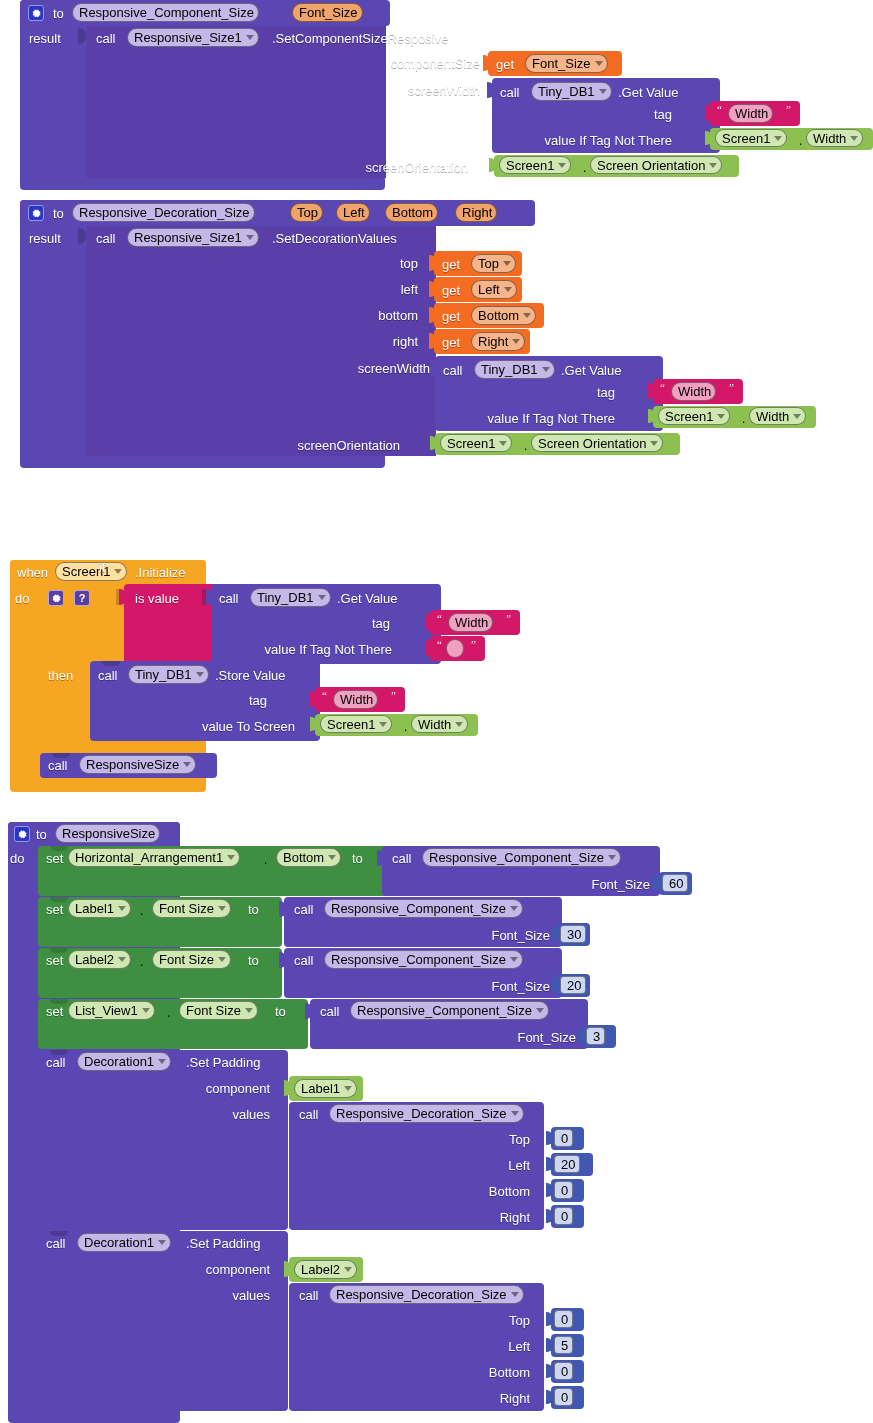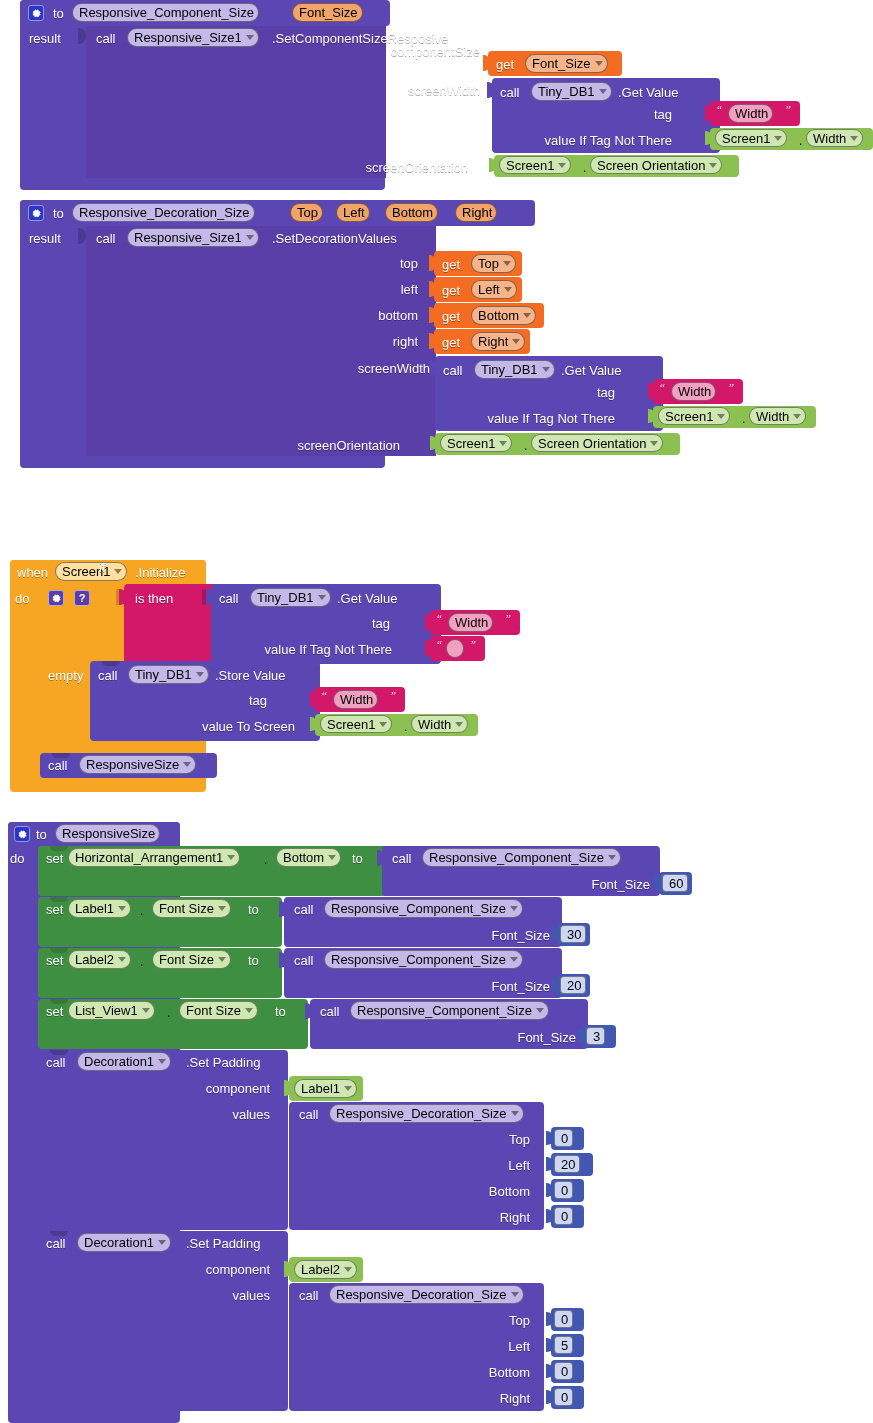--- a/index.html
+++ b/index.html
@@ -145,21 +145,21 @@
     <div class="lbl" style="left:29px; top:31px;">result</div>
     <div class="sock" style="left:78px; top:28px;"></div>
 
     <div class="lbl" style="left:96px; top:31px;">call</div>
     <div class="field f-lav" style="left:127px; top:28px;">
       <span>Responsive_Size1</span>
         <i class="caret"></i>
     </div>
     <div class="lbl" style="left:272px; top:31px;">.SetComponentSizeResposive</div>
 
-    <div class="lbl r" style="left:330px; top:44px; width:150px;">componentSize</div>
+    <div class="lbl r" style="left:330px; top:56px; width:150px;">componentSize</div>
     <div class="body" style="left:488px; top:51px; width:134px; height:25px; background:#f36c21; border-radius:4px;"></div>
     <div class="plug" style="left:483px; top:55px; background:#f36c21;"></div>
     <div class="lbl" style="left:496px; top:57px;">get</div>
     <div class="field f-getor" style="left:525px; top:54px;">
       <span>Font_Size</span>
         <i class="caret"></i>
     </div>
 
     <div class="lbl r" style="left:330px; top:83px; width:150px;">screenWidth</div>
     <div class="body purple" style="left:492px; top:78px; width:228px; height:75px;"></div>
@@ -349,21 +349,21 @@
         <path fill="#ffffff" d="M8 5.2a2.8 2.8 0 100 5.6 2.8 2.8 0 000-5.6zm0 4.2a1.4 1.4 0 110-2.8 1.4 1.4 0 010 2.8z"></path>
         <path fill="#ffffff" d="M14 9.1l-1.2-.5a4.9 4.9 0 000-1.2l1.2-.5-.9-2.2-1.2.5a4.9 4.9 0 00-.9-.9l.5-1.2L9.3 2l-.5 1.2a4.9 4.9 0 00-1.2 0L7.1 2 4.9 2.9l.5 1.2a4.9 4.9 0 00-.9.9l-1.2-.5L2.4 6.7l1.2.5a4.9 4.9 0 000 1.2l-1.2.5.9 2.2 1.2-.5c.27.35.57.65.9.9l-.5 1.2 2.2.9.5-1.2c.4.05.8.05 1.2 0l.5 1.2 2.2-.9-.5-1.2c.33-.25.63-.55.9-.9l1.2.5.9-2.2z"></path>
       </svg>
     </div>
     <div class="icn icn-purple" style="left:74px; top:590px;">?</div>
     <div class="lbl" style="left:99px; top:560px;">if</div>
     <div class="sock" style="left:116px; top:589px;"></div>
 
     <div class="body magenta" style="left:124px; top:584px; width:98px; height:80px;"></div>
     <div class="plug" style="left:119px; top:589px; background:#d3186a;"></div>
-    <div class="lbl" style="left:135px; top:591px;">is then</div>
+    <div class="lbl" style="left:135px; top:591px;">is value</div>
     <div class="sock" style="left:202px; top:589px;"></div>
 
     <div class="body purple" style="left:211px; top:584px; width:230px; height:80px;"></div>
     <div class="plug" style="left:206px; top:589px; background:#5b47b3;"></div>
     <div class="lbl" style="left:219px; top:591px;">call</div>
     <div class="field f-lav" style="left:250px; top:588px;">
       <span>Tiny_DB1</span>
         <i class="caret"></i>
     </div>
     <div class="lbl" style="left:337px; top:591px;">.Get Value</div>
@@ -379,21 +379,21 @@
 
     <div class="lbl r" style="left:190px; top:642px; width:202px;">value If Tag Not There</div>
     <div class="body magenta" style="left:430px; top:636px; width:55px; height:25px;"></div>
     <div class="plug" style="left:425px; top:640px; background:#d3186a;"></div>
     <div class="quote" style="left:437px; top:638px;">“</div>
     <div class="field f-pink" style="left:446px; top:639px; min-width:18px;">
       <span></span>
     </div>
     <div class="quote" style="left:471px; top:638px;">”</div>
 
-    <div class="lbl" style="left:48px; top:668px;">empty</div>
+    <div class="lbl" style="left:48px; top:668px;">then</div>
 
     <div class="body purple" style="left:90px; top:661px; width:230px; height:80px;"></div>
     <div class="notch" style="left:102px; top:661px; background:#4a3a92;"></div>
     <div class="lbl" style="left:98px; top:668px;">call</div>
     <div class="field f-lav" style="left:128px; top:665px;">
       <span>Tiny_DB1</span>
         <i class="caret"></i>
     </div>
     <div class="lbl" style="left:215px; top:668px;">.Store Value</div>
 

